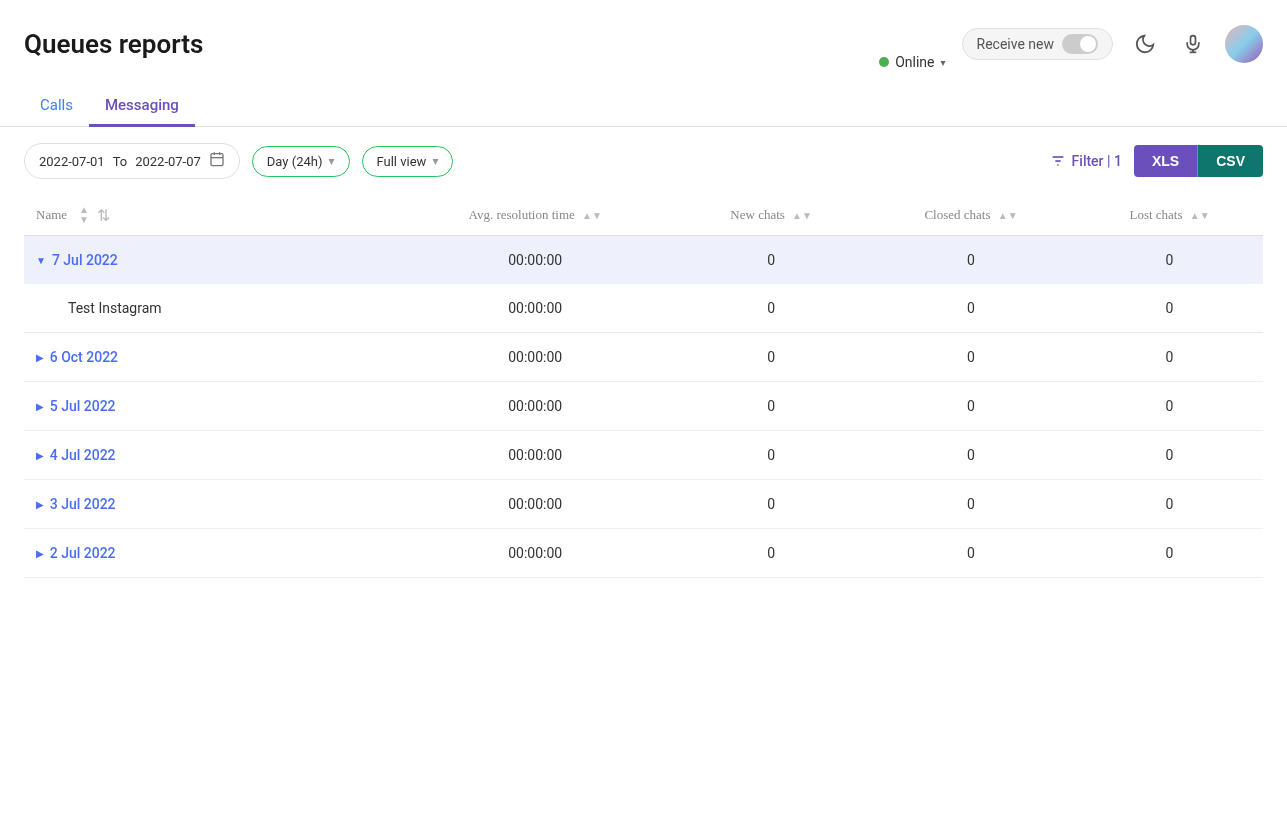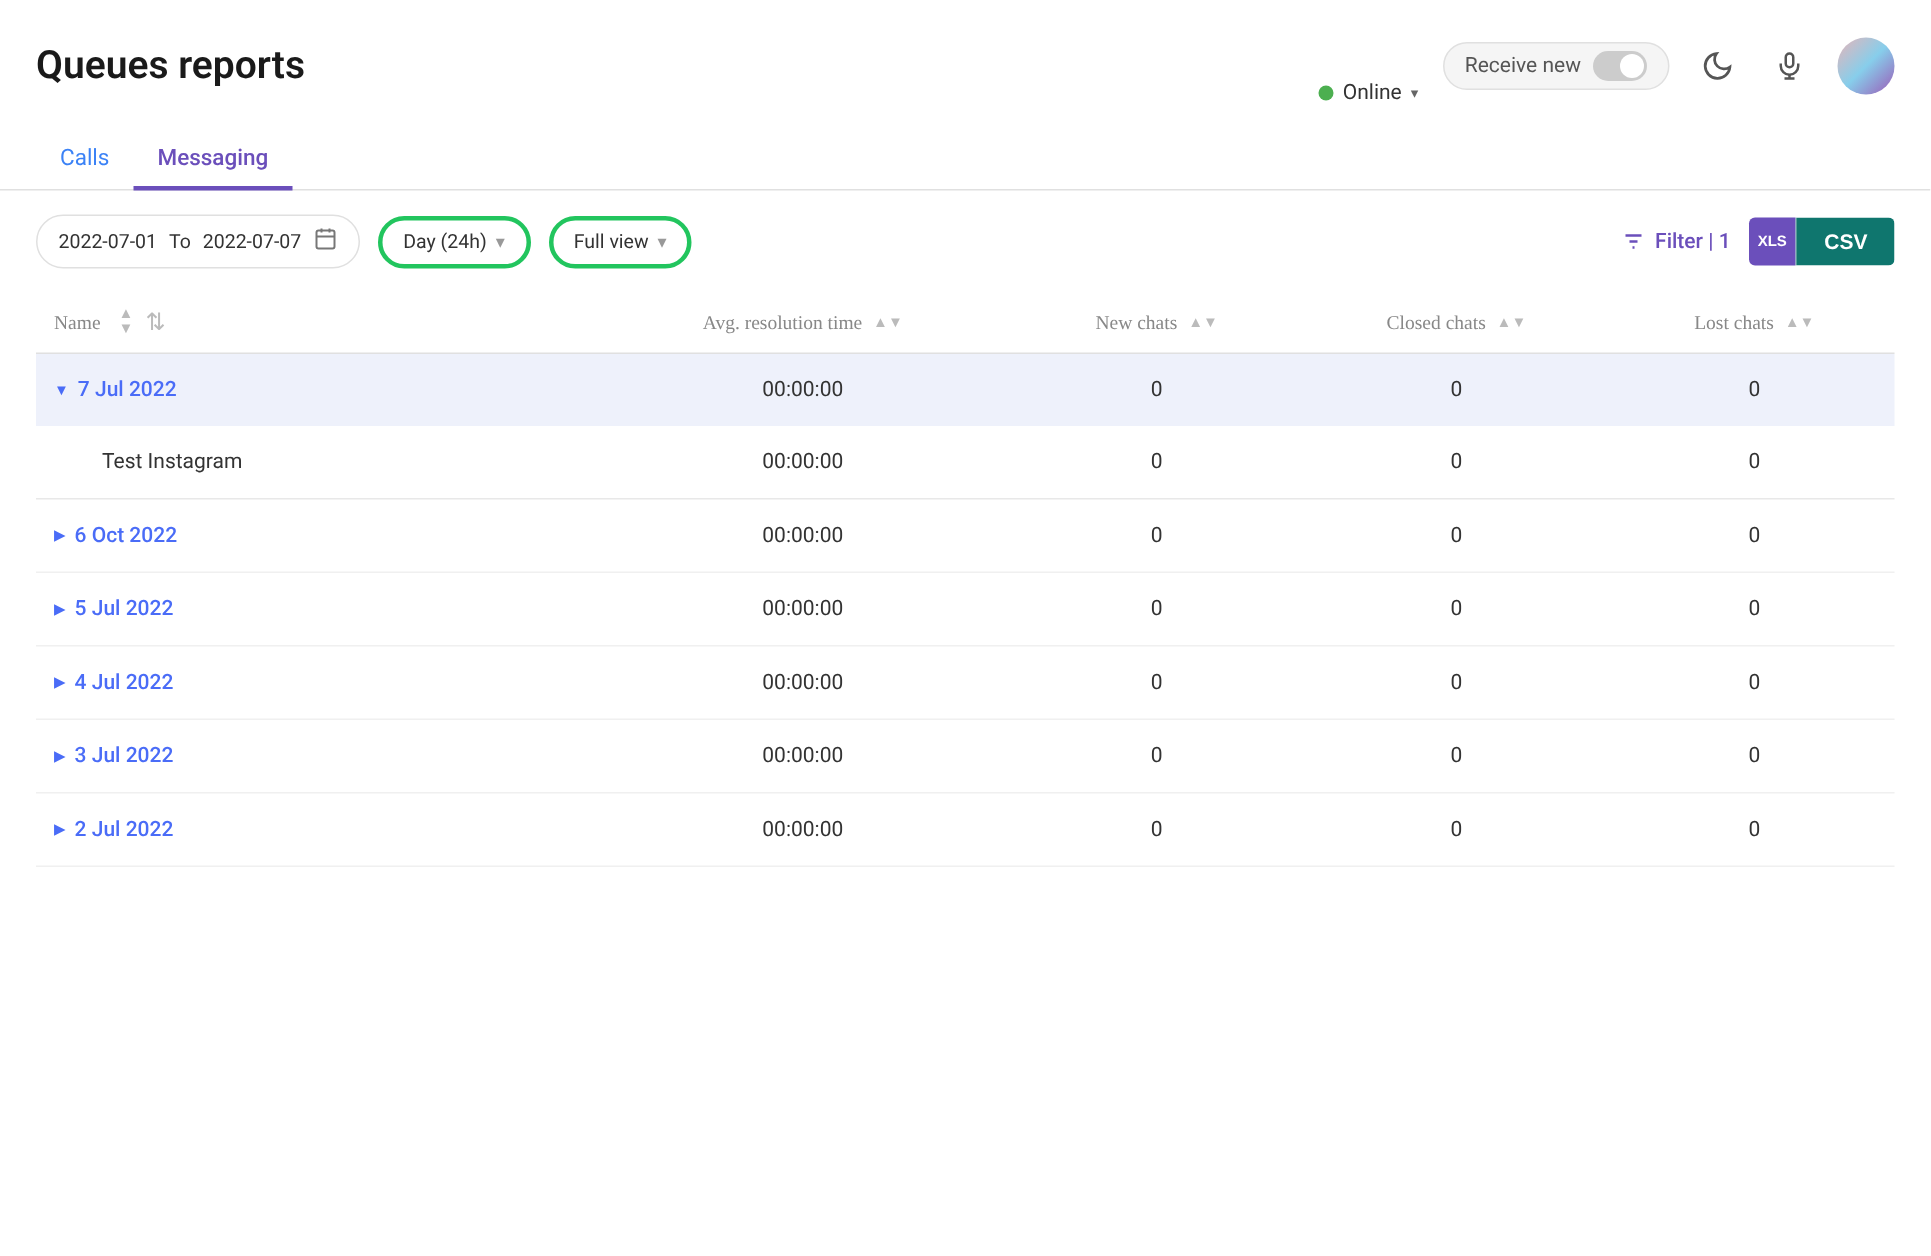--- a/index.html
+++ b/index.html
@@ -149,21 +149,21 @@
 
     .calendar-icon {
       color: #777;
       font-size: 16px;
     }
 
     .select-dropdown {
       display: flex;
       align-items: center;
       gap: 6px;
-      border: 3px solid #22c55e;
+      border: 1px solid #22c55e;
       border-radius: 20px;
       padding: 7px 14px;
       cursor: pointer;
       font-size: 13px;
       color: #333;
     }
 
     .select-dropdown .arrow {
       color: #999;
       font-size: 12px;
@@ -182,22 +182,22 @@
 
     .export-buttons {
       display: flex;
       gap: 0;
     }
 
     .btn-xls {
       background: #6b4fbb;
       color: white;
       border: none;
-      padding: 8px 6px;
-      font-size: 10px;
+      padding: 8px 18px;
+      font-size: 14px;
       font-weight: 600;
       cursor: pointer;
       border-radius: 4px 0 0 4px;
     }
 
     .btn-csv {
       background: #0f766e;
       color: white;
       border: none;
       padding: 8px 18px;

